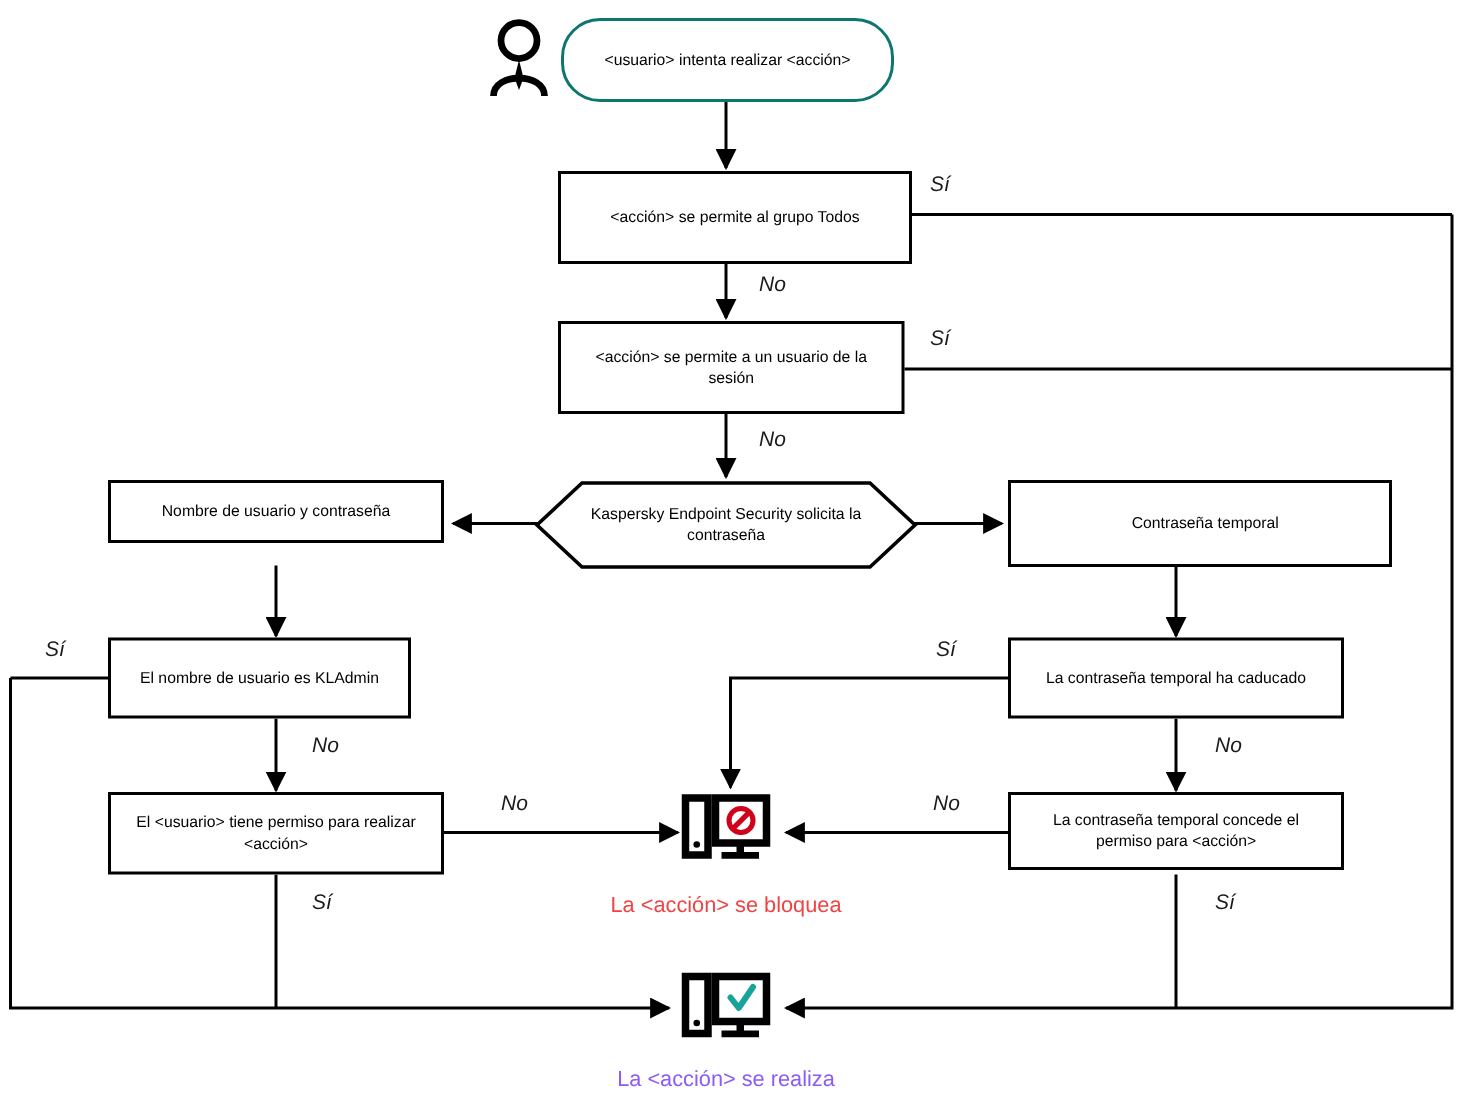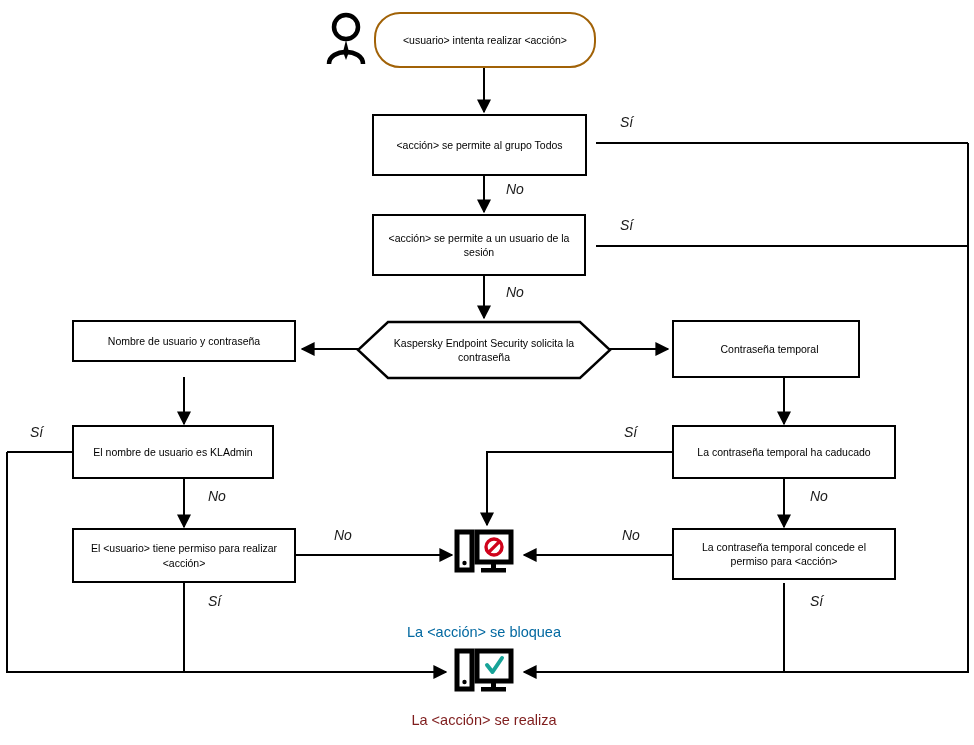--- a/index.html
+++ b/index.html
@@ -34,21 +34,21 @@
     z-index: 2;
   }
   .box {
     border: 2px solid #000000;
     background: #ffffff;
     font-size: 10.5px;
     line-height: 1.35;
     padding: 2px 8px;
   }
   .terminator {
-    border: 2px solid #a16207;
+    border: 2px solid #0f766e;
     background: #ffffff;
     border-radius: 26px;
     font-size: 10.5px;
     text-align: right;
   }
   .hexwrap {
     position: absolute;
     z-index: 2;
   }
   .hexwrap svg {
@@ -154,40 +154,40 @@
       <circle cx="22" cy="15" r="12" fill="none" stroke="#000000" stroke-width="4.5"></circle>
       <path d="M 5 52 C 5 36 39 36 39 52" fill="none" stroke="#000000" stroke-width="4.5"></path>
       <path d="M 22 28 L 25 40 L 22 48 L 19 40 Z" fill="#000000"></path>
     </svg>
   </div>
 
   <div class="node terminator" style="left:374px; top:12px; width:222px; height:56px;">
     <span>&lt;usuario&gt; intenta realizar &lt;acción&gt;</span>
   </div>
 
-  <div class="node box" style="left:372px; top:114px; width:215px; height:62px;">
+  <div class="node box" style="left:372px; top:114px; width:236px; height:62px;">
     <span>&lt;acción&gt; se permite al grupo Todos</span>
   </div>
 
-  <div class="node box" style="left:372px; top:214px; width:214px; height:62px;">
+  <div class="node box" style="left:372px; top:214px; width:231px; height:62px;">
     <span>&lt;acción&gt; se permite a un usuario de la sesión</span>
   </div>
 
   <div class="hexwrap" style="left:356px; top:320px; width:256px; height:60px;">
     <svg width="256" height="60" viewBox="0 0 256 60" xmlns="http://www.w3.org/2000/svg">
       <polygon points="32,2 224,2 254,30 224,58 32,58 2,30" fill="#ffffff" stroke="#000000" stroke-width="2.4"></polygon>
     </svg>
     <div class="hexlabel">Kaspersky Endpoint Security solicita la contraseña</div>
   </div>
 
   <div class="node box" style="left:72px; top:320px; width:224px; height:42px;">
     <span>Nombre de usuario y contraseña</span>
   </div>
 
-  <div class="node box" style="left:672px; top:320px; width:188px; height:58px;padding-left:15px;">
+  <div class="node box" style="left:672px; top:320px; width:256px; height:58px;padding-left:15px;">
     <span>Contraseña temporal</span>
   </div>
 
   <div class="node box" style="left:72px; top:425px; width:202px; height:54px;">
     <span>El nombre de usuario es KLAdmin</span>
   </div>
 
   <div class="node box" style="left:672px; top:425px; width:224px; height:54px;">
     <span>La contraseña temporal ha caducado</span>
   </div>
@@ -205,34 +205,34 @@
       <rect x="3" y="6" width="15" height="38" fill="none" stroke="#000000" stroke-width="5"></rect>
       <circle cx="10.5" cy="37" r="2.2" fill="#000000"></circle>
       <rect x="23" y="6" width="34" height="30" fill="none" stroke="#000000" stroke-width="5"></rect>
       <rect x="37" y="36" width="5" height="7" fill="#000000"></rect>
       <rect x="27" y="42" width="25" height="4.5" fill="#000000"></rect>
       <circle cx="40" cy="21" r="8" fill="none" stroke="#d0021b" stroke-width="3.4"></circle>
       <line x1="34.6" y1="26.4" x2="45.4" y2="15.6" stroke="#d0021b" stroke-width="3.4"></line>
     </svg>
   </div>
 
-  <div class="result-label" style="left:354px; top:624px; width:260px; color:#0369a1;">La &lt;acción&gt; se bloquea</div>
+  <div class="result-label" style="left:354px; top:596px; width:260px; color:#ef4444;">La &lt;acción&gt; se bloquea</div>
 
   <div class="icon-holder" style="left:454px; top:648px; width:60px; height:52px;">
     <svg width="60" height="52" viewBox="0 0 60 52" xmlns="http://www.w3.org/2000/svg">
       <rect x="3" y="3" width="15" height="38" fill="none" stroke="#000000" stroke-width="5"></rect>
       <circle cx="10.5" cy="34" r="2.2" fill="#000000"></circle>
       <rect x="23" y="3" width="34" height="30" fill="none" stroke="#000000" stroke-width="5"></rect>
       <rect x="37" y="33" width="5" height="7" fill="#000000"></rect>
       <rect x="27" y="39" width="25" height="4.5" fill="#000000"></rect>
       <path d="M 33 17 L 38.5 24 L 48 10" fill="none" stroke="#17a398" stroke-width="4" stroke-linecap="round" stroke-linejoin="round"></path>
     </svg>
   </div>
 
-  <div class="result-label" style="left:354px; top:712px; width:260px; color:#7f1d1d;">La &lt;acción&gt; se realiza</div>
+  <div class="result-label" style="left:354px; top:712px; width:260px; color:#8b5cf6;">La &lt;acción&gt; se realiza</div>
 
   <div class="edge-label" style="left:620px; top:114px;">Sí</div>
   <div class="edge-label" style="left:506px; top:181px;">No</div>
   <div class="edge-label" style="left:620px; top:217px;">Sí</div>
   <div class="edge-label" style="left:506px; top:284px;">No</div>
 
   <div class="edge-label" style="left:30px; top:424px;">Sí</div>
   <div class="edge-label" style="left:208px; top:488px;">No</div>
 
   <div class="edge-label" style="left:334px; top:527px;">No</div>

